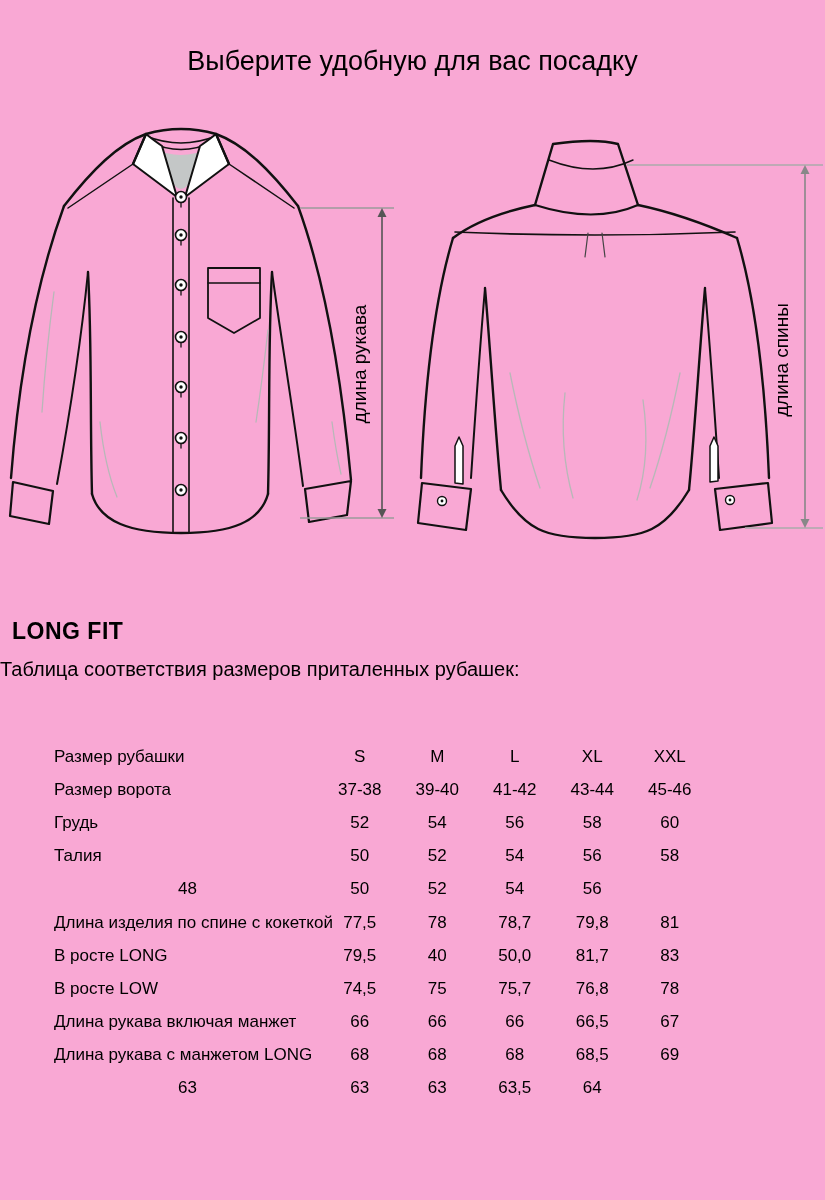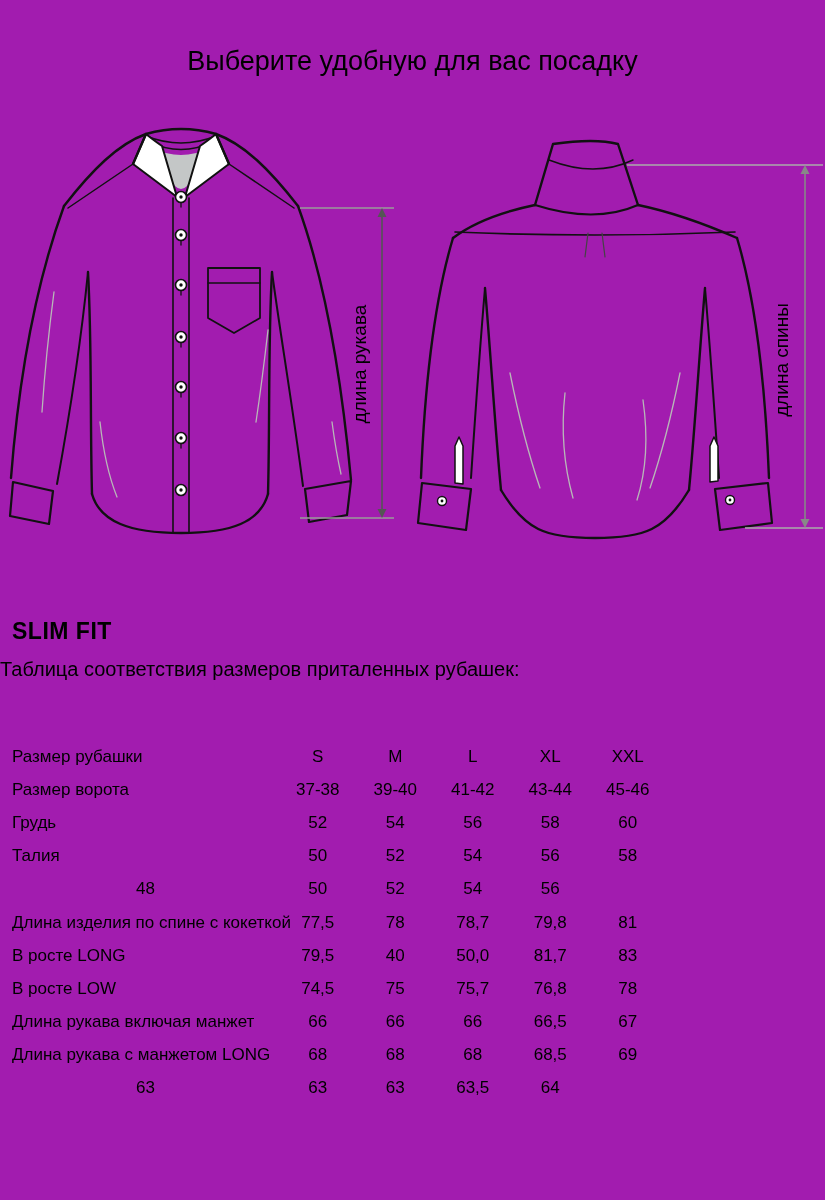--- a/index.html
+++ b/index.html
@@ -1,27 +1,27 @@
 <!DOCTYPE html>
 <html><head>
 <meta charset="utf-8">
 <style>
   html,body{margin:0;padding:0;background:#fff;}
-  .page{position:relative;width:825px;height:1200px;background:#a21caf;overflow:hidden;
+  .page{position:relative;width:825px;height:1200px;background:#f9a8d4;overflow:hidden;
         font-family:"Liberation Sans",sans-serif;color:#000;}
   .title{position:absolute;top:46px;left:0;width:825px;text-align:center;
          font-size:27px;font-weight:400;margin:0;}
   .fig{position:absolute;}
   .fig-front{left:0;top:122px;}
   .fig-back{left:415px;top:138px;}
   .fig text{font-family:"Liberation Sans",sans-serif;font-size:19px;fill:#000;}
   .fit-heading{position:absolute;left:12px;top:618px;font-size:23px;font-weight:700;margin:0;letter-spacing:.5px;}
   .table-caption{position:absolute;left:0;top:658px;font-size:20px;margin:0;}
   .size-table{position:absolute;left:12px;top:740px;width:680px;}
-  .trow{display:grid;grid-template-columns:267px repeat(5,77.5px);height:33.2px;align-items:center;}
+  .trow{display:grid;grid-template-columns:267px repeat(5,77.5px);height:33.2px;align-items:center;margin-left:42px;}
   .tlabel{font-size:17px;white-space:nowrap;text-align:left;}
   .tcell{font-size:17px;text-align:center;}
 </style>
 </head>
 <body>
 
 <div class="page">
 
   <h1 class="title">Выберите удобную для вас посадку</h1>
 
@@ -169,21 +169,21 @@
 
     <g>
       <path d="M212,27 L408,27 M330,390 L408,390" stroke="#aaaaaa" stroke-width="1.3"></path>
       <path d="M390,34 L390,383" stroke="#888" stroke-width="1.6"></path>
       <path d="M390,27 L385.5,36 L394.5,36 Z" fill="#888"></path>
       <path d="M390,390 L385.5,381 L394.5,381 Z" fill="#888"></path>
       <text x="373" y="222" text-anchor="middle" transform="rotate(-90 373 222)">длина спины</text>
     </g>
   </svg>
 
-  <h2 class="fit-heading">SLIM FIT</h2>
+  <h2 class="fit-heading">LONG FIT</h2>
   <p class="table-caption">Таблица соответствия размеров приталенных рубашек:</p>
 
   <div class="size-table">
     <div class="trow">
       <div class="tlabel">Размер рубашки</div>
       <div class="tcell">S</div>
       <div class="tcell">M</div>
       <div class="tcell">L</div>
       <div class="tcell">XL</div>
       <div class="tcell">XXL</div>

